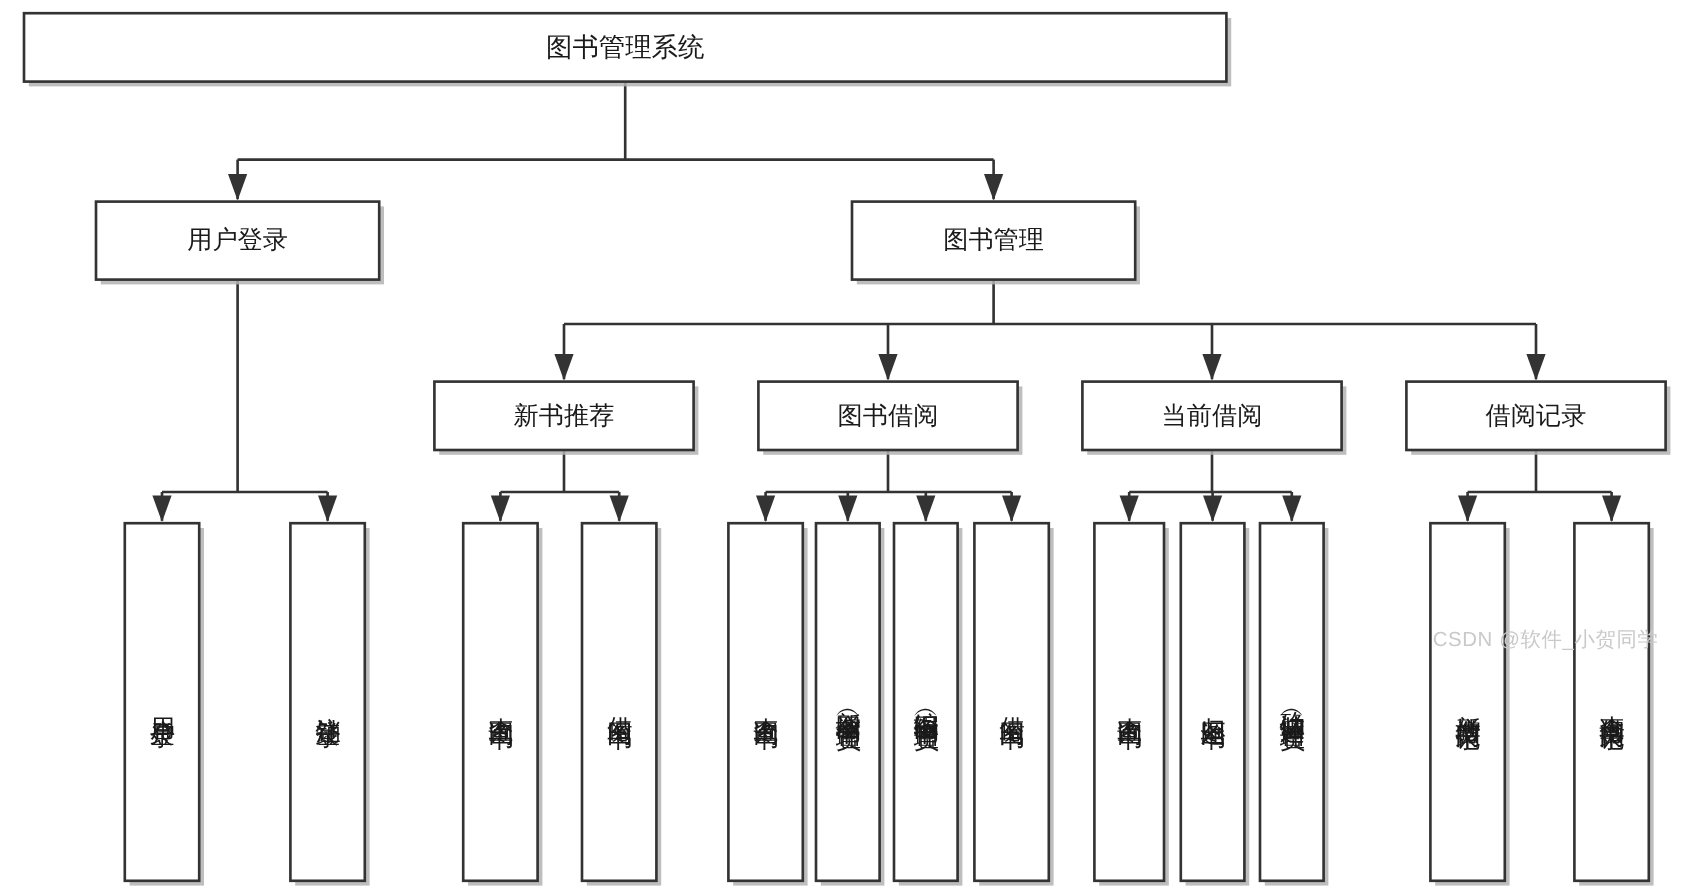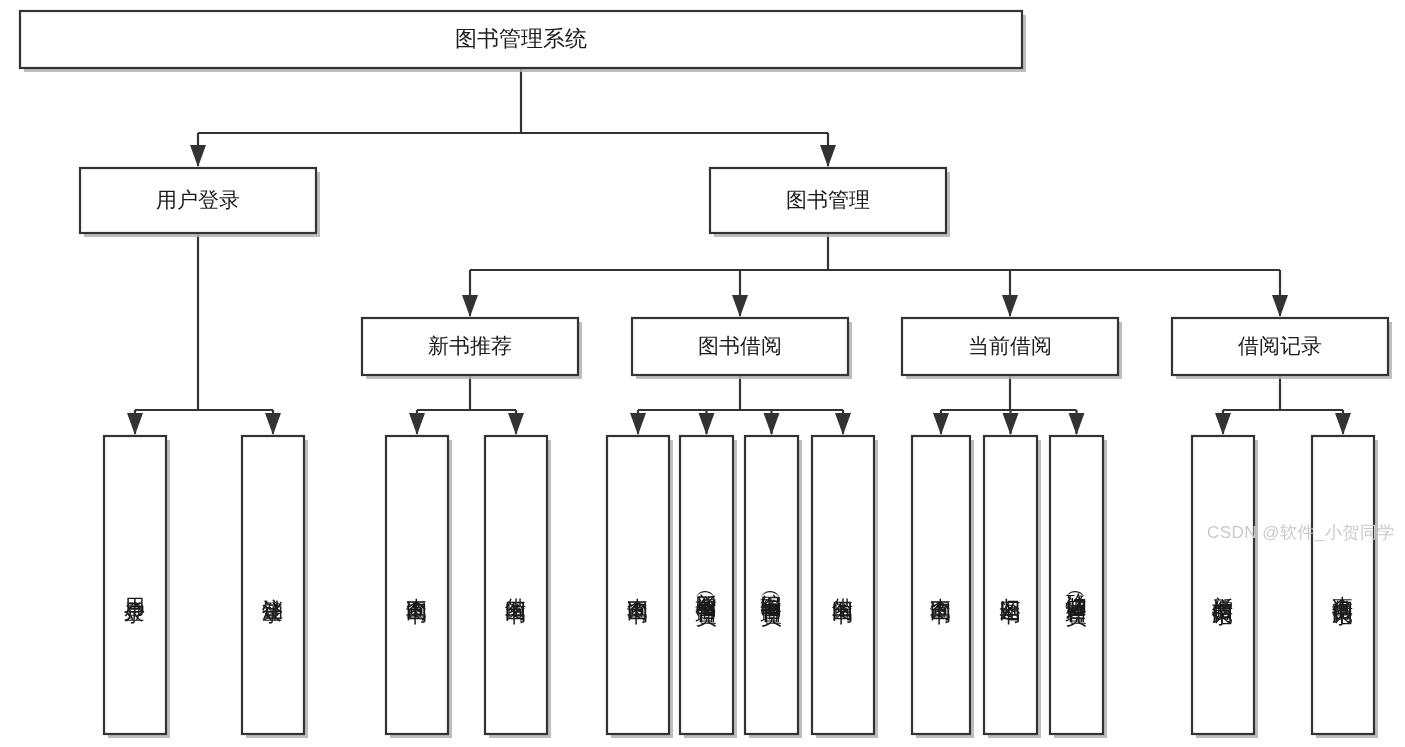--- a/index.html
+++ b/index.html
@@ -69,21 +69,21 @@
     writing-mode: vertical-rl;
     text-orientation: upright;
     letter-spacing: 2px;
     line-height: 1;
     white-space: nowrap;
     text-align: center;
     pointer-events: none;
   }
   #watermark {
     position: absolute;
-    right: 10px;
+    right: 23px;
     bottom: 6px;
     font-family: "Liberation Sans", "DejaVu Sans", sans-serif;
     font-size: 17px;
     color: #c9c9c9;
     letter-spacing: 0.5px;
     white-space: nowrap;
   }
 </style>
 </head>
 <body>

